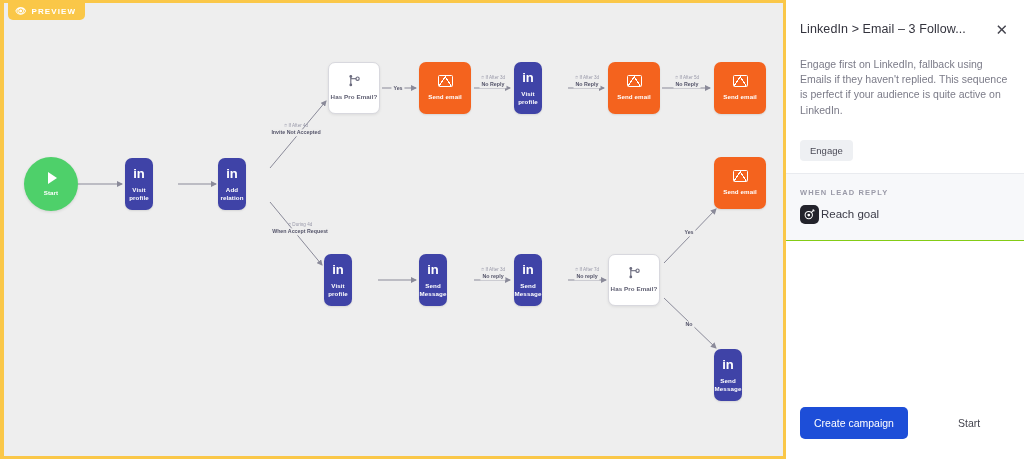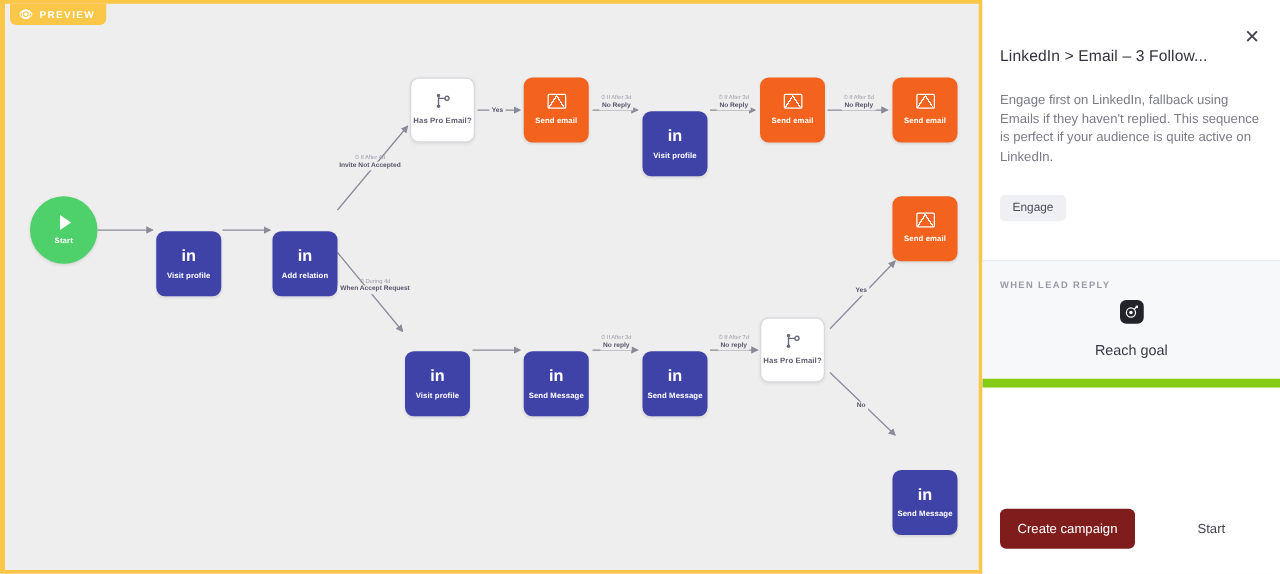--- a/index.html
+++ b/index.html
@@ -42,21 +42,21 @@
     display:flex;flex-direction:column;
     align-items:center;justify-content:center;
     border-radius:7px;
     color:#ffffff;
     z-index:5;
     box-shadow:0 1px 2px rgba(0,0,0,.10);
   }
   .node .glyph{font-size:13px;font-weight:bold;line-height:1;margin-bottom:6px;}
   .node .label{font-size:6.2px;font-weight:bold;letter-spacing:.1px;text-align:center;line-height:1.2;}
 
-  .node.li{background:#3f43a7;width:52px;height:52px;margin-top:27px;}
+  .node.li{background:#3f43a7;width:28px;height:52px;}
   .node.em{background:#f4631e;width:52px;height:52px;}
   .node.cond{
     background:#ffffff;color:#5a5a6e;
     width:52px;height:52px;
     border:1px solid #d8d8de;
     box-shadow:0 1px 3px rgba(0,0,0,.08);
   }
   .node.cond .label{color:#5d5d70;font-weight:bold;}
   .node.start{
     background:#4ed06a;width:54px;height:54px;border-radius:50%;
@@ -92,59 +92,59 @@
     box-sizing:border-box;
     position:relative;
     display:flex;flex-direction:column;
   }
   .panel-head{
     display:flex;align-items:flex-start;justify-content:space-between;
     padding:22px 14px 0 14px;
   }
   .panel-title{
     font-size:12.5px;color:#33333d;font-weight:normal;
-    letter-spacing:.1px;line-height:1.2;margin-top:16px;
+    letter-spacing:.1px;line-height:1.2;
   }
   .close-x{
     font-size:15px;color:#44444e;line-height:1;cursor:pointer;
     padding:0 2px;user-select:none;
   }
   .panel-body{padding:20px 14px 0 14px;}
   .desc-label{font-size:9.5px;color:#50505c;margin-bottom:5px;}
   .desc-text{font-size:10.5px;color:#7b7b88;line-height:1.45;}
   .lang-chip{
     display:inline-block;margin-top:22px;
     background:#eef0f3;color:#4c4c58;
     font-size:9.5px;border-radius:4px;padding:5px 10px;
   }
   .reply-section{
-    margin-top:31px;
+    margin-top:12px;
     background:#f7f8fa;
     border-top:1px solid #e9ebef;
-    border-bottom:7px solid #84cc16;
+    border-bottom:1px solid #84cc16;
     padding:14px 14px 16px 14px;
   }
   .reply-head{
     font-size:7.5px;font-weight:bold;letter-spacing:1.1px;
     color:#9a9aa8;margin-bottom:8px;
   }
-  .reply-row{display:flex;align-items:center;gap:16px;flex-direction:column;}
+  .reply-row{display:flex;align-items:center;gap:2px;}
   .goal-icon{
     width:19px;height:19px;border-radius:5px;background:#23232b;
     display:flex;align-items:center;justify-content:center;flex:0 0 auto;
   }
   .reply-text{font-size:11.5px;color:#3a3a46;}
   .panel-foot{
     margin-top:auto;
     display:flex;align-items:center;
     padding:0 14px 20px 14px;
     gap:0;
   }
   .btn-create{
-    background:#7f1d1d;color:#ffffff;
+    background:#1d4ed8;color:#ffffff;
     border:none;border-radius:5px;
     font-size:10.5px;font-family:inherit;
     padding:10px 14px;cursor:pointer;
   }
   .btn-cancel{
     background:none;border:none;color:#44444e;
     font-size:10.5px;font-family:inherit;
     margin-left:44px;cursor:pointer;padding:6px;
   }
 </style>

